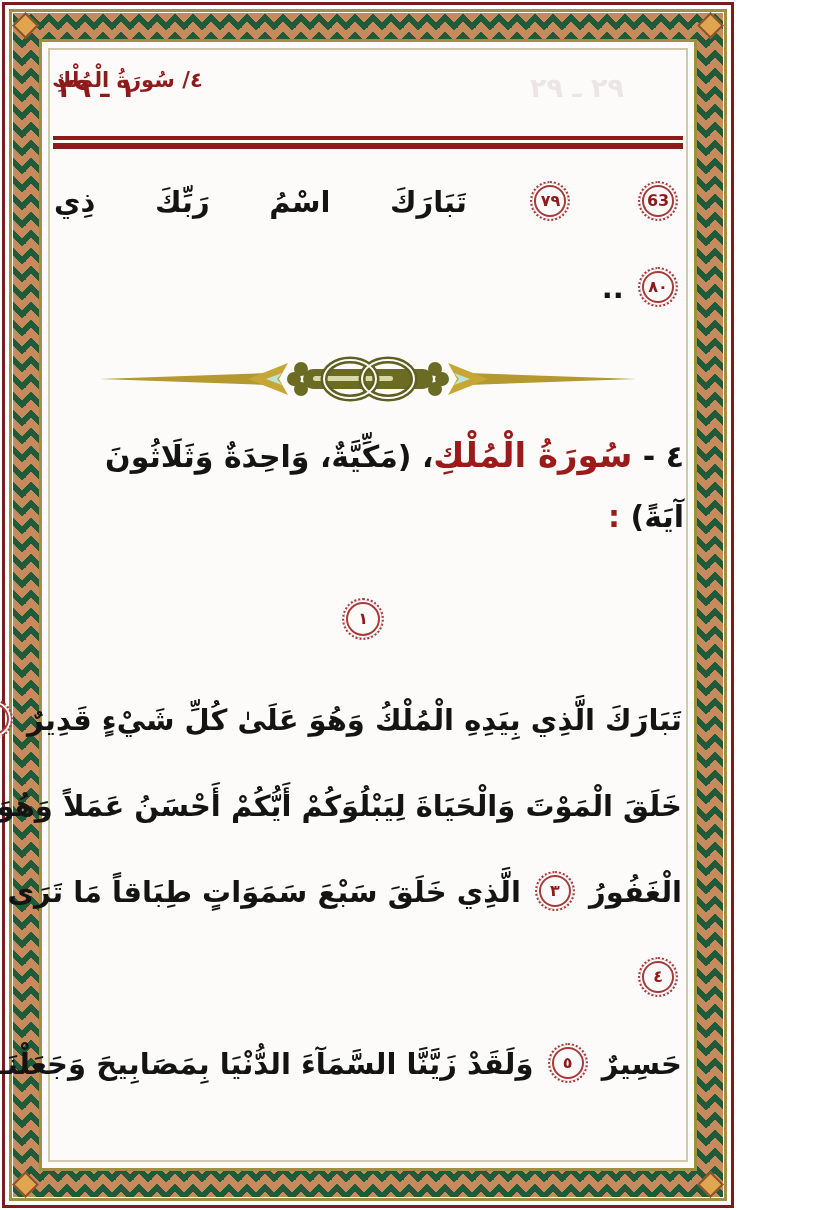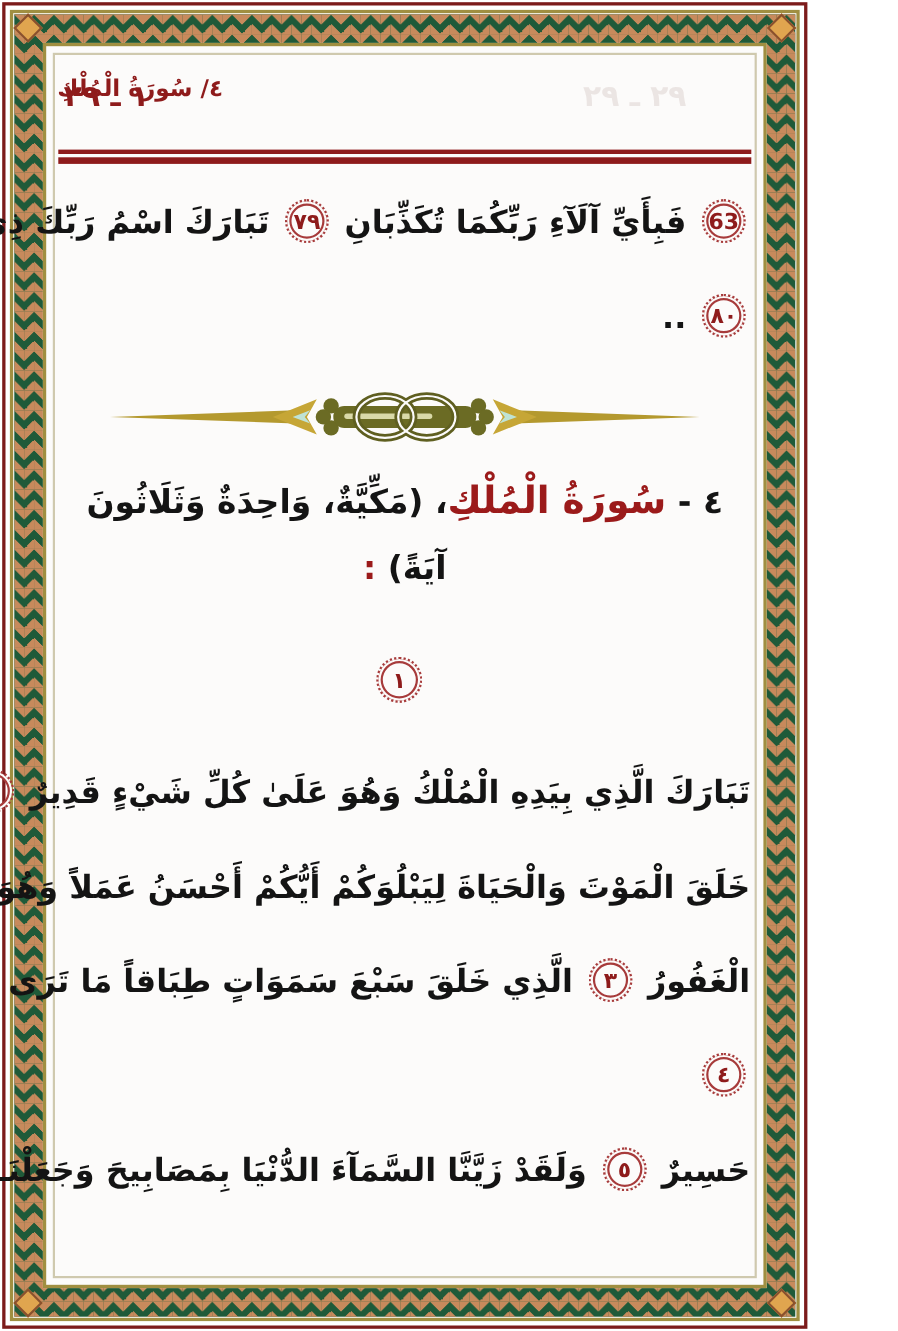--- a/index.html
+++ b/index.html
@@ -49,28 +49,28 @@
   }
   .qline.no-justify{text-align:right;text-align-last:right;}
   .qtext{letter-spacing:0px;}
   .ayah-marker{
     display:inline-flex;align-items:center;justify-content:center;
     width:36px;height:36px;border-radius:50%;
     border:2px dotted #a73b3b;
     box-shadow:inset 0 0 0 2px #fcfbfa,inset 0 0 0 4px #a73b3b;
     vertical-align:middle;margin:0 4px;position:relative;top:-3px;
   }
-  .ayah-num{font-size:20px;font-weight:bold;color:#8e1b1b;line-height:1;}
+  .ayah-num{font-size:16px;font-weight:bold;color:#8e1b1b;line-height:1;}
 
   
   .divider{display:block;margin:16px auto 0 auto;width:540px;height:64px;}
 
   
   .surah-heading{
-    margin-top:14px;text-align:center;direction:rtl;
+    margin-top:14px;direction:rtl;
     font-size:30px;font-weight:bold;color:#141414;line-height:60px;
   }
   .surah-heading .sname{color:#9b1a1a;font-size:34px;}
   .surah-heading .scolon{color:#9b1a1a;}
 
   
   .basmala{
     margin-top:24px;text-align:center;direction:rtl;
     font-size:40px;font-weight:bold;color:#9b1a1a;line-height:96px;height:96px;
     white-space:nowrap;
@@ -101,21 +101,21 @@
     </div>
     <div class="sep">
       <div class="l1"></div>
         <div class="gap"></div>
         <div class="l2"></div>
     </div>
 
     <div class="qblock" id="ending-lines">
         <div class="qline"><span class="ayah-marker">
             <span class="ayah-num">63</span>
-          </span> <span class="qtext">فَبِأَيِّ آلَآءِ رَبِّكُمَا تُكَذِّبَانِ</span> <span class="ayah-marker">
+          </span>  <span class="ayah-marker">
             <span class="ayah-num">٧٩</span>
           </span> <span class="qtext">تَبَارَكَ اسْمُ رَبِّكَ ذِي</span> </div>
         <div class="qline no-justify"> <span class="ayah-marker">
             <span class="ayah-num">٨٠</span>
           </span> <span class="qtext">..</span> </div>
       </div>
 
     <svg class="divider" viewBox="0 0 540 64">
 
       <polygon points="2,32 170,26 178,32 170,38" fill="#b4992e"></polygon>

